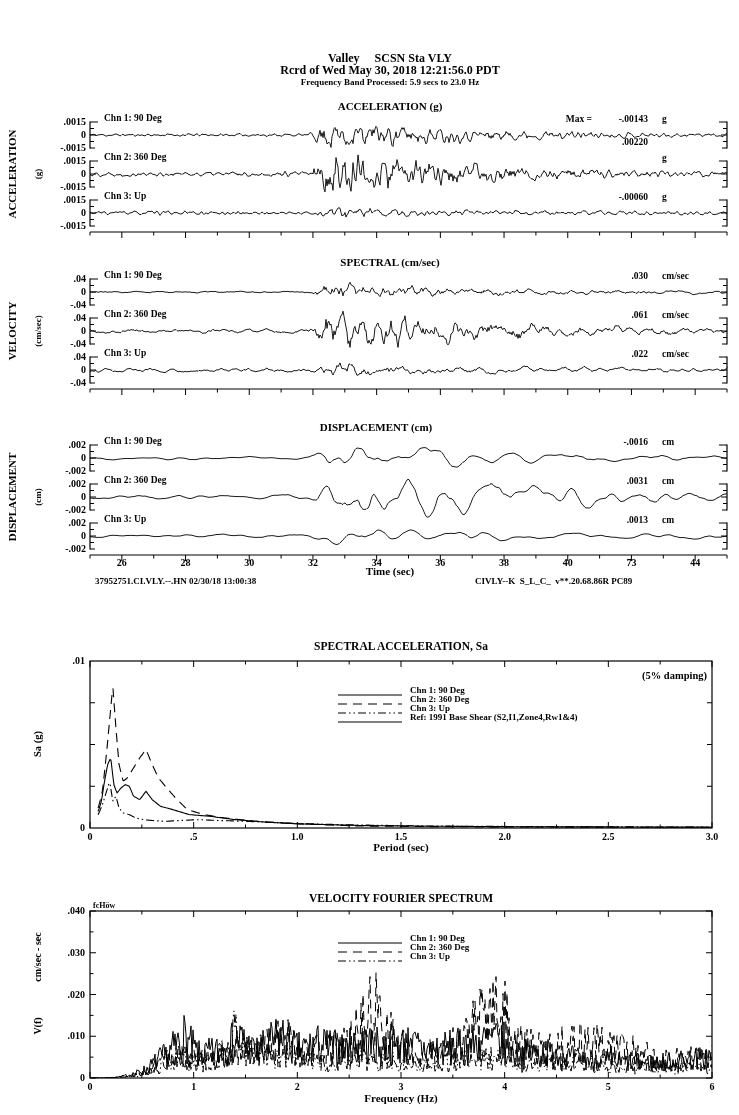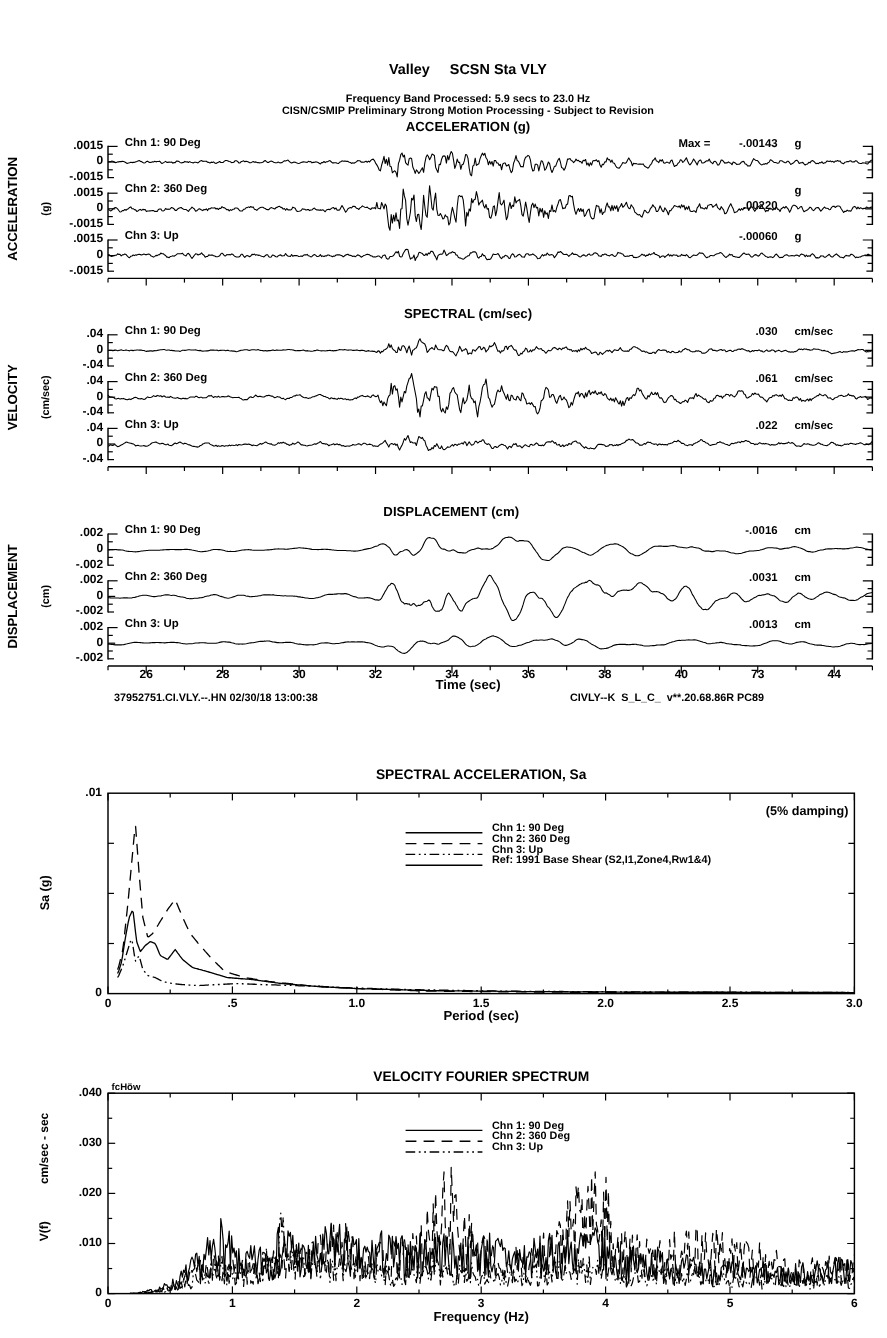--- a/index.html
+++ b/index.html
@@ -1,17 +1,17 @@
 <!DOCTYPE html>
 <html><head>
 <meta charset="utf-8">
 <style>
   html,body{margin:0;padding:0;background:#fff}
   .page{position:relative;width:739px;height:1115px;background:#fff;color:#000;
-        font-family:Liberation Sans, sans-serif;overflow:hidden}
+        font-family:Liberation Serif, serif;overflow:hidden}
   #canvas{position:absolute;left:0;top:0}
   .abs{position:absolute;white-space:pre;line-height:1}
   .b{font-weight:bold}
   .cx{transform:translateX(-50%)}
   .cy{transform:translateY(-50%)}
   .rt{transform:translate(-100%,-50%)}
   .rot{transform:translate(-50%,-50%) rotate(-90deg)}
   .s8{font-size:8px}.s9{font-size:9px}.s95{font-size:9.5px}.s10{font-size:10px}
   .s105{font-size:10.5px}.s11{font-size:11px}.s115{font-size:11.5px}.s12{font-size:12px}
   .ln{stroke:#000;stroke-width:1.2;fill:none}
@@ -295,22 +295,22 @@
       <line x1="660.1650000000001" y1="1078" x2="660.1650000000001" y2="1074.5" stroke="#000" stroke-width="1"></line>
       <line x1="660.1650000000001" y1="911" x2="660.1650000000001" y2="914.5" stroke="#000" stroke-width="1"></line>
       <line x1="712.002" y1="1078" x2="712.002" y2="1072" stroke="#000" stroke-width="1"></line>
       <line x1="712.002" y1="911" x2="712.002" y2="917" stroke="#000" stroke-width="1"></line>
       <polyline points="90.0,1078.0 91.0,1078.0 92.0,1078.0 93.0,1078.0 94.0,1078.0 95.0,1078.0 96.0,1078.0 97.0,1078.0 98.0,1078.0 99.0,1078.0 100.0,1078.0 101.0,1078.0 102.0,1078.0 103.0,1078.0 104.0,1078.0 105.0,1077.9 106.0,1078.0 107.0,1077.9 108.0,1077.9 109.0,1078.0 110.0,1077.9 111.0,1077.9 112.0,1077.8 113.0,1077.8 114.0,1077.9 115.0,1077.6 116.0,1077.4 117.0,1077.3 118.0,1077.4 119.0,1077.3 120.0,1077.6 121.0,1077.4 122.0,1077.3 123.0,1077.3 124.0,1076.8 125.0,1077.0 126.0,1076.9 127.0,1075.9 128.0,1076.4 129.0,1075.9 130.0,1076.7 131.0,1075.3 132.0,1074.9 133.0,1075.0 134.0,1075.2 135.0,1076.6 136.0,1075.3 137.0,1076.7 138.0,1076.4 139.0,1073.5 140.0,1074.7 141.0,1072.5 142.0,1074.9 143.0,1075.1 144.0,1072.1 145.0,1070.5 146.0,1075.7 147.0,1075.7 148.0,1074.8 149.0,1073.8 150.0,1070.1 151.0,1068.2 152.0,1072.5 153.0,1064.9 154.0,1072.5 155.0,1064.3 156.0,1062.7 157.0,1071.1 158.0,1071.0 159.0,1074.0 160.0,1072.7 161.0,1062.6 162.0,1061.1 163.0,1062.1 164.0,1066.7 165.0,1067.9 166.0,1069.2 167.0,1064.6 168.0,1058.4 169.0,1068.0 170.0,1065.2 171.0,1069.2 172.0,1060.9 173.0,1063.8 174.0,1070.8 175.0,1059.6 176.0,1051.3 177.0,1063.3 178.0,1061.7 179.0,1053.7 180.0,1062.9 181.0,1066.1 182.0,1053.1 183.0,1049.1 184.0,1055.8 185.0,1046.9 186.0,1059.3 187.0,1069.8 188.0,1054.3 189.0,1071.1 190.0,1055.0 191.0,1070.7 192.0,1054.9 193.0,1056.6 194.0,1065.6 195.0,1060.3 196.0,1053.1 197.0,1067.0 198.0,1059.3 199.0,1062.6 200.0,1062.4 201.0,1059.4 202.0,1053.9 203.0,1072.1 204.0,1058.1 205.0,1064.3 206.0,1057.2 207.0,1059.5 208.0,1054.9 209.0,1059.3 210.0,1057.3 211.0,1053.0 212.0,1060.8 213.0,1051.6 214.0,1061.6 215.0,1069.8 216.0,1066.2 217.0,1064.9 218.0,1054.2 219.0,1068.9 220.0,1050.8 221.0,1058.2 222.0,1039.9 223.0,1059.2 224.0,1047.3 225.0,1052.3 226.0,1063.1 227.0,1053.4 228.0,1042.4 229.0,1056.1 230.0,1045.6 231.0,1061.4 232.0,1054.9 233.0,1018.8 234.0,1010.9 235.0,1028.5 236.0,1014.3 237.0,1039.8 238.0,1037.0 239.0,1049.4 240.0,1046.0 241.0,1058.4 242.0,1052.8 243.0,1037.9 244.0,1047.1 245.0,1043.4 246.0,1066.0 247.0,1039.0 248.0,1044.8 249.0,1055.2 250.0,1044.1 251.0,1052.2 252.0,1047.6 253.0,1047.0 254.0,1062.5 255.0,1060.2 256.0,1055.5 257.0,1049.1 258.0,1046.6 259.0,1064.7 260.0,1055.2 261.0,1051.7 262.0,1053.8 263.0,1053.0 264.0,1063.5 265.0,1053.0 266.0,1052.2 267.0,1066.4 268.0,1056.5 269.0,1050.4 270.0,1055.2 271.0,1054.1 272.0,1060.1 273.0,1049.4 274.0,1058.1 275.0,1068.6 276.0,1053.1 277.0,1050.3 278.0,1066.8 279.0,1047.8 280.0,1067.3 281.0,1055.3 282.0,1056.4 283.0,1049.1 284.0,1055.9 285.0,1055.5 286.0,1067.3 287.0,1048.1 288.0,1061.2 289.0,1056.3 290.0,1045.4 291.0,1047.8 292.0,1054.1 293.0,1057.7 294.0,1054.5 295.0,1051.3 296.0,1065.9 297.0,1053.8 298.0,1047.2 299.0,1047.1 300.0,1051.4 301.0,1048.7 302.0,1053.8 303.0,1066.1 304.0,1058.6 305.0,1066.2 306.0,1060.0 307.0,1060.9 308.0,1065.6 309.0,1052.0 310.0,1056.8 311.0,1058.6 312.0,1066.3 313.0,1069.4 314.0,1052.5 315.0,1059.1 316.0,1060.3 317.0,1054.8 318.0,1063.2 319.0,1064.7 320.0,1066.3 321.0,1070.6 322.0,1055.0 323.0,1059.5 324.0,1063.0 325.0,1069.6 326.0,1071.9 327.0,1065.9 328.0,1071.9 329.0,1070.6 330.0,1063.4 331.0,1068.0 332.0,1061.4 333.0,1064.4 334.0,1064.1 335.0,1070.3 336.0,1069.5 337.0,1067.0 338.0,1070.5 339.0,1050.5 340.0,1059.6 341.0,1056.9 342.0,1062.1 343.0,1054.9 344.0,1058.2 345.0,1062.1 346.0,1065.2 347.0,1068.9 348.0,1050.5 349.0,1053.9 350.0,1069.3 351.0,1060.0 352.0,1062.8 353.0,1058.8 354.0,1055.5 355.0,1055.8 356.0,1059.1 357.0,1065.7 358.0,1053.7 359.0,1068.6 360.0,1058.0 361.0,1050.7 362.0,1062.6 363.0,1052.8 364.0,1049.0 365.0,1051.8 366.0,1056.4 367.0,1070.7 368.0,1056.2 369.0,1064.3 370.0,1054.6 371.0,1057.6 372.0,1055.9 373.0,1061.5 374.0,1053.8 375.0,1061.9 376.0,1062.6 377.0,1062.1 378.0,1071.5 379.0,1068.8 380.0,1070.5 381.0,1059.9 382.0,1069.2 383.0,1053.9 384.0,1059.5 385.0,1060.7 386.0,1055.3 387.0,1068.7 388.0,1058.1 389.0,1067.6 390.0,1066.2 391.0,1061.6 392.0,1068.9 393.0,1052.3 394.0,1060.3 395.0,1062.8 396.0,1064.1 397.0,1068.5 398.0,1066.1 399.0,1072.0 400.0,1071.0 401.0,1064.2 402.0,1062.8 403.0,1059.7 404.0,1070.1 405.0,1067.9 406.0,1066.1 407.0,1070.2 408.0,1058.9 409.0,1065.0 410.0,1064.6 411.0,1066.4 412.0,1069.2 413.0,1063.4 414.0,1062.7 415.0,1061.3 416.0,1064.3 417.0,1070.7 418.0,1070.0 419.0,1058.4 420.0,1070.2 421.0,1059.6 422.0,1071.4 423.0,1071.7 424.0,1066.7 425.0,1059.3 426.0,1061.9 427.0,1068.9 428.0,1057.8 429.0,1068.1 430.0,1066.0 431.0,1069.3 432.0,1066.8 433.0,1063.7 434.0,1062.7 435.0,1071.3 436.0,1069.4 437.0,1054.9 438.0,1059.5 439.0,1068.8 440.0,1066.2 441.0,1068.7 442.0,1071.1 443.0,1067.3 444.0,1054.6 445.0,1056.5 446.0,1054.3 447.0,1055.9 448.0,1071.6 449.0,1071.4 450.0,1064.3 451.0,1056.8 452.0,1054.2 453.0,1058.2 454.0,1069.6 455.0,1056.5 456.0,1070.8 457.0,1068.9 458.0,1060.0 459.0,1059.4 460.0,1068.2 461.0,1051.3 462.0,1053.4 463.0,1051.8 464.0,1065.4 465.0,1065.4 466.0,1050.4 467.0,1054.9 468.0,1067.7 469.0,1066.4 470.0,1061.4 471.0,1053.8 472.0,1060.9 473.0,1058.8 474.0,1059.3 475.0,1060.6 476.0,1066.1 477.0,1061.0 478.0,1055.3 479.0,1058.6 480.0,1057.1 481.0,1070.2 482.0,1049.2 483.0,1061.9 484.0,1050.5 485.0,1062.1 486.0,1048.7 487.0,1058.0 488.0,1068.7 489.0,1054.0 490.0,1068.2 491.0,1046.1 492.0,1070.3 493.0,1062.4 494.0,1056.2 495.0,1056.8 496.0,1056.1 497.0,1062.0 498.0,1050.3 499.0,1061.0 500.0,1047.1 501.0,1065.7 502.0,1059.1 503.0,1055.3 504.0,1051.8 505.0,1048.1 506.0,1067.1 507.0,1058.9 508.0,1053.9 509.0,1052.7 510.0,1060.1 511.0,1057.2 512.0,1063.2 513.0,1068.2 514.0,1066.8 515.0,1058.0 516.0,1059.6 517.0,1069.5 518.0,1063.7 519.0,1067.4 520.0,1068.6 521.0,1062.7 522.0,1072.5 523.0,1070.2 524.0,1063.4 525.0,1065.6 526.0,1071.4 527.0,1069.0 528.0,1064.2 529.0,1061.9 530.0,1057.9 531.0,1060.2 532.0,1068.6 533.0,1068.0 534.0,1060.5 535.0,1058.4 536.0,1060.6 537.0,1058.2 538.0,1069.9 539.0,1071.5 540.0,1068.4 541.0,1066.1 542.0,1059.6 543.0,1063.9 544.0,1067.0 545.0,1065.4 546.0,1058.1 547.0,1070.5 548.0,1055.5 549.0,1057.8 550.0,1061.9 551.0,1059.5 552.0,1054.8 553.0,1069.3 554.0,1057.9 555.0,1070.1 556.0,1057.4 557.0,1059.7 558.0,1064.1 559.0,1058.8 560.0,1056.6 561.0,1057.8 562.0,1071.2 563.0,1066.0 564.0,1069.3 565.0,1057.3 566.0,1065.7 567.0,1068.0 568.0,1061.3 569.0,1068.9 570.0,1065.6 571.0,1071.1 572.0,1065.9 573.0,1057.4 574.0,1068.5 575.0,1069.7 576.0,1064.4 577.0,1061.6 578.0,1060.5 579.0,1056.7 580.0,1062.6 581.0,1059.9 582.0,1062.5 583.0,1065.1 584.0,1070.6 585.0,1067.9 586.0,1069.7 587.0,1069.8 588.0,1067.7 589.0,1065.0 590.0,1066.3 591.0,1070.3 592.0,1058.2 593.0,1069.2 594.0,1072.3 595.0,1072.3 596.0,1070.6 597.0,1060.1 598.0,1067.6 599.0,1071.0 600.0,1068.0 601.0,1059.3 602.0,1064.7 603.0,1061.5 604.0,1068.1 605.0,1069.8 606.0,1067.7 607.0,1067.2 608.0,1072.3 609.0,1069.0 610.0,1072.8 611.0,1066.7 612.0,1061.6 613.0,1065.2 614.0,1061.0 615.0,1067.8 616.0,1072.5 617.0,1064.9 618.0,1069.5 619.0,1072.4 620.0,1066.7 621.0,1067.2 622.0,1069.2 623.0,1069.9 624.0,1068.3 625.0,1071.2 626.0,1072.9 627.0,1066.9 628.0,1064.3 629.0,1063.5 630.0,1064.1 631.0,1068.0 632.0,1064.7 633.0,1071.0 634.0,1061.5 635.0,1074.2 636.0,1071.8 637.0,1067.0 638.0,1069.9 639.0,1066.5 640.0,1069.3 641.0,1066.6 642.0,1064.2 643.0,1065.3 644.0,1067.2 645.0,1070.3 646.0,1072.0 647.0,1061.4 648.0,1064.8 649.0,1064.7 650.0,1069.8 651.0,1071.4 652.0,1066.1 653.0,1073.7 654.0,1061.8 655.0,1072.3 656.0,1066.2 657.0,1072.3 658.0,1073.1 659.0,1066.7 660.0,1064.1 661.0,1068.2 662.0,1065.8 663.0,1070.7 664.0,1069.1 665.0,1063.1 666.0,1073.5 667.0,1066.4 668.0,1065.4 669.0,1069.4 670.0,1065.3 671.0,1064.0 672.0,1071.0 673.0,1062.8 674.0,1063.3 675.0,1074.3 676.0,1064.1 677.0,1062.8 678.0,1074.3 679.0,1065.1 680.0,1070.4 681.0,1063.9 682.0,1062.3 683.0,1073.4 684.0,1065.7 685.0,1063.1 686.0,1066.3 687.0,1071.2 688.0,1065.7 689.0,1062.9 690.0,1064.2 691.0,1064.1 692.0,1068.5 693.0,1064.4 694.0,1065.8 695.0,1066.2 696.0,1066.6 697.0,1062.4 698.0,1070.7 699.0,1063.9 700.0,1067.8 701.0,1071.1 702.0,1067.7 703.0,1067.3 704.0,1064.7 705.0,1065.9 706.0,1062.5 707.0,1073.2 708.0,1073.7 709.0,1070.3 710.0,1069.6 711.0,1063.2 712.0,1068.6" class="sp ddot" clip-path="url(#foclip)"></polyline>
       <polyline points="90.0,1078.0 91.0,1078.0 92.0,1078.0 93.0,1078.0 94.0,1078.0 95.0,1078.0 96.0,1078.0 97.0,1078.0 98.0,1078.0 99.0,1078.0 100.0,1078.0 101.0,1078.0 102.0,1078.0 103.0,1078.0 104.0,1078.0 105.0,1078.0 106.0,1077.9 107.0,1077.9 108.0,1077.9 109.0,1077.8 110.0,1077.9 111.0,1077.8 112.0,1077.8 113.0,1077.9 114.0,1077.6 115.0,1077.7 116.0,1077.8 117.0,1077.6 118.0,1077.8 119.0,1077.7 120.0,1077.4 121.0,1076.7 122.0,1077.2 123.0,1076.6 124.0,1077.3 125.0,1076.9 126.0,1077.0 127.0,1076.1 128.0,1077.3 129.0,1076.1 130.0,1077.0 131.0,1076.7 132.0,1075.8 133.0,1076.7 134.0,1076.4 135.0,1075.9 136.0,1072.9 137.0,1076.2 138.0,1075.8 139.0,1072.6 140.0,1075.5 141.0,1075.7 142.0,1074.6 143.0,1070.0 144.0,1068.9 145.0,1070.1 146.0,1074.7 147.0,1072.4 148.0,1075.0 149.0,1067.9 150.0,1073.7 151.0,1072.5 152.0,1073.3 153.0,1066.3 154.0,1063.4 155.0,1060.2 156.0,1068.0 157.0,1066.6 158.0,1060.8 159.0,1056.2 160.0,1060.3 161.0,1058.4 162.0,1057.3 163.0,1052.1 164.0,1059.7 165.0,1053.6 166.0,1058.5 167.0,1050.2 168.0,1063.9 169.0,1053.6 170.0,1064.8 171.0,1061.6 172.0,1052.1 173.0,1057.9 174.0,1066.6 175.0,1067.8 176.0,1048.0 177.0,1066.8 178.0,1044.5 179.0,1048.7 180.0,1060.6 181.0,1046.1 182.0,1046.6 183.0,1066.8 184.0,1061.7 185.0,1067.3 186.0,1058.4 187.0,1062.7 188.0,1061.9 189.0,1066.9 190.0,1056.2 191.0,1053.5 192.0,1063.9 193.0,1052.1 194.0,1049.6 195.0,1058.3 196.0,1070.6 197.0,1069.2 198.0,1059.5 199.0,1066.6 200.0,1051.3 201.0,1057.4 202.0,1050.3 203.0,1052.9 204.0,1049.6 205.0,1049.5 206.0,1070.2 207.0,1049.2 208.0,1052.3 209.0,1069.3 210.0,1067.9 211.0,1070.1 212.0,1050.0 213.0,1066.8 214.0,1061.8 215.0,1066.7 216.0,1060.5 217.0,1068.0 218.0,1056.8 219.0,1043.7 220.0,1043.8 221.0,1044.8 222.0,1053.6 223.0,1047.0 224.0,1069.8 225.0,1063.7 226.0,1050.6 227.0,1047.5 228.0,1066.1 229.0,1054.6 230.0,1051.4 231.0,1047.2 232.0,1064.7 233.0,1044.9 234.0,1046.8 235.0,1056.6 236.0,1039.2 237.0,1053.1 238.0,1065.0 239.0,1048.4 240.0,1044.8 241.0,1059.5 242.0,1042.6 243.0,1057.8 244.0,1050.4 245.0,1059.4 246.0,1044.5 247.0,1037.1 248.0,1062.5 249.0,1042.9 250.0,1043.9 251.0,1040.1 252.0,1046.9 253.0,1064.0 254.0,1063.3 255.0,1043.6 256.0,1044.4 257.0,1063.2 258.0,1041.3 259.0,1066.5 260.0,1035.4 261.0,1034.9 262.0,1045.8 263.0,1055.7 264.0,1061.4 265.0,1036.9 266.0,1031.9 267.0,1029.3 268.0,1042.3 269.0,1056.0 270.0,1044.8 271.0,1058.9 272.0,1038.3 273.0,1036.7 274.0,1059.9 275.0,1061.9 276.0,1018.7 277.0,1039.3 278.0,1020.9 279.0,1055.0 280.0,1040.8 281.0,1027.2 282.0,1041.5 283.0,1050.0 284.0,1053.6 285.0,1035.3 286.0,1047.5 287.0,1055.5 288.0,1019.6 289.0,1043.3 290.0,1024.7 291.0,1032.6 292.0,1050.5 293.0,1030.3 294.0,1033.0 295.0,1065.6 296.0,1052.3 297.0,1045.4 298.0,1057.2 299.0,1041.3 300.0,1067.2 301.0,1049.2 302.0,1067.7 303.0,1061.2 304.0,1050.0 305.0,1059.0 306.0,1064.2 307.0,1047.2 308.0,1056.8 309.0,1061.6 310.0,1053.3 311.0,1059.0 312.0,1066.0 313.0,1059.8 314.0,1040.6 315.0,1038.6 316.0,1035.5 317.0,1035.2 318.0,1037.3 319.0,1038.9 320.0,1064.5 321.0,1055.3 322.0,1064.5 323.0,1063.0 324.0,1055.3 325.0,1059.6 326.0,1064.1 327.0,1035.1 328.0,1034.4 329.0,1038.4 330.0,1032.3 331.0,1064.4 332.0,1051.5 333.0,1065.0 334.0,1032.8 335.0,1029.3 336.0,1045.6 337.0,1032.3 338.0,1040.7 339.0,1064.3 340.0,1036.5 341.0,1052.3 342.0,1037.2 343.0,1057.0 344.0,1027.9 345.0,1041.5 346.0,1042.6 347.0,1030.1 348.0,1054.2 349.0,1047.2 350.0,1035.9 351.0,1020.8 352.0,1057.8 353.0,1050.8 354.0,1033.4 355.0,1056.2 356.0,1007.5 357.0,1025.5 358.0,1033.3 359.0,1059.4 360.0,1050.2 361.0,1003.2 362.0,1042.0 363.0,993.9 364.0,1024.2 365.0,1035.7 366.0,1030.7 367.0,1037.2 368.0,1021.2 369.0,992.0 370.0,976.6 371.0,1019.3 372.0,1041.9 373.0,1029.8 374.0,1023.0 375.0,1046.5 376.0,972.8 377.0,995.2 378.0,1018.7 379.0,996.5 380.0,995.6 381.0,1019.5 382.0,1031.3 383.0,1042.3 384.0,1048.1 385.0,1054.1 386.0,1032.7 387.0,1013.1 388.0,1033.4 389.0,1058.1 390.0,1061.3 391.0,1012.1 392.0,1039.6 393.0,1019.4 394.0,1046.7 395.0,1040.6 396.0,1046.3 397.0,1045.9 398.0,1035.1 399.0,1058.1 400.0,1054.4 401.0,1039.2 402.0,1033.7 403.0,1029.8 404.0,1032.3 405.0,1062.6 406.0,1030.5 407.0,1054.8 408.0,1050.5 409.0,1050.6 410.0,1041.9 411.0,1035.4 412.0,1050.8 413.0,1067.2 414.0,1052.1 415.0,1052.0 416.0,1056.5 417.0,1057.2 418.0,1061.8 419.0,1058.8 420.0,1063.9 421.0,1056.4 422.0,1052.3 423.0,1060.4 424.0,1053.7 425.0,1054.1 426.0,1055.5 427.0,1067.2 428.0,1058.2 429.0,1059.3 430.0,1039.4 431.0,1057.8 432.0,1045.2 433.0,1044.1 434.0,1050.0 435.0,1063.9 436.0,1045.3 437.0,1045.9 438.0,1068.2 439.0,1067.1 440.0,1064.1 441.0,1054.9 442.0,1050.9 443.0,1040.6 444.0,1050.4 445.0,1052.2 446.0,1045.2 447.0,1056.3 448.0,1050.7 449.0,1044.5 450.0,1035.7 451.0,1066.9 452.0,1044.1 453.0,1027.5 454.0,1051.3 455.0,1053.1 456.0,1065.0 457.0,1061.0 458.0,1044.2 459.0,1031.2 460.0,1040.2 461.0,1043.6 462.0,1044.1 463.0,1044.6 464.0,1025.5 465.0,1028.3 466.0,1018.1 467.0,1021.1 468.0,1056.1 469.0,1023.8 470.0,1041.2 471.0,1058.7 472.0,1019.8 473.0,1000.8 474.0,1030.4 475.0,1001.3 476.0,1026.2 477.0,1023.9 478.0,1016.2 479.0,1052.7 480.0,989.0 481.0,1000.7 482.0,988.5 483.0,1008.4 484.0,1010.5 485.0,998.7 486.0,1041.6 487.0,1011.2 488.0,1033.6 489.0,1007.0 490.0,988.6 491.0,1008.8 492.0,1040.5 493.0,980.1 494.0,1026.3 495.0,998.8 496.0,976.6 497.0,1020.4 498.0,1024.9 499.0,1035.2 500.0,1026.6 501.0,1016.6 502.0,1048.0 503.0,993.5 504.0,1033.8 505.0,981.1 506.0,1034.8 507.0,992.4 508.0,1040.0 509.0,1017.7 510.0,1056.3 511.0,1036.5 512.0,1056.0 513.0,1041.2 514.0,1043.7 515.0,1030.0 516.0,1054.0 517.0,1039.5 518.0,1028.1 519.0,1061.6 520.0,1038.5 521.0,1025.6 522.0,1036.5 523.0,1058.4 524.0,1050.3 525.0,1032.5 526.0,1059.8 527.0,1029.3 528.0,1040.4 529.0,1058.3 530.0,1041.8 531.0,1029.1 532.0,1054.6 533.0,1034.7 534.0,1052.3 535.0,1065.2 536.0,1049.3 537.0,1063.6 538.0,1048.7 539.0,1032.5 540.0,1039.8 541.0,1044.4 542.0,1040.7 543.0,1046.2 544.0,1041.8 545.0,1059.4 546.0,1038.3 547.0,1067.1 548.0,1039.2 549.0,1042.8 550.0,1033.8 551.0,1062.1 552.0,1056.2 553.0,1060.5 554.0,1051.7 555.0,1058.0 556.0,1046.1 557.0,1057.1 558.0,1032.9 559.0,1049.3 560.0,1045.9 561.0,1059.4 562.0,1025.6 563.0,1057.8 564.0,1062.8 565.0,1058.9 566.0,1065.3 567.0,1049.4 568.0,1042.5 569.0,1046.4 570.0,1048.0 571.0,1031.8 572.0,1026.0 573.0,1041.0 574.0,1026.5 575.0,1056.8 576.0,1053.3 577.0,1061.2 578.0,1062.1 579.0,1056.1 580.0,1022.2 581.0,1024.6 582.0,1060.6 583.0,1061.7 584.0,1056.2 585.0,1028.9 586.0,1048.9 587.0,1049.4 588.0,1027.4 589.0,1046.8 590.0,1049.0 591.0,1056.9 592.0,1056.0 593.0,1041.1 594.0,1027.7 595.0,1035.8 596.0,1064.7 597.0,1023.8 598.0,1033.3 599.0,1052.2 600.0,1033.6 601.0,1042.6 602.0,1027.1 603.0,1058.0 604.0,1048.9 605.0,1064.6 606.0,1051.4 607.0,1061.5 608.0,1040.4 609.0,1044.4 610.0,1032.4 611.0,1064.4 612.0,1036.9 613.0,1044.1 614.0,1035.6 615.0,1060.6 616.0,1052.5 617.0,1035.1 618.0,1048.1 619.0,1065.5 620.0,1041.8 621.0,1032.5 622.0,1035.3 623.0,1036.6 624.0,1039.9 625.0,1064.3 626.0,1052.7 627.0,1041.8 628.0,1059.2 629.0,1061.3 630.0,1062.0 631.0,1049.3 632.0,1056.0 633.0,1035.3 634.0,1051.7 635.0,1063.9 636.0,1046.5 637.0,1066.4 638.0,1045.4 639.0,1062.8 640.0,1057.5 641.0,1051.2 642.0,1065.1 643.0,1051.8 644.0,1060.6 645.0,1049.7 646.0,1050.1 647.0,1042.0 648.0,1052.2 649.0,1055.6 650.0,1055.4 651.0,1056.1 652.0,1059.5 653.0,1049.7 654.0,1049.0 655.0,1068.5 656.0,1069.3 657.0,1057.0 658.0,1067.7 659.0,1062.0 660.0,1058.8 661.0,1067.3 662.0,1068.0 663.0,1056.9 664.0,1064.0 665.0,1070.7 666.0,1049.9 667.0,1052.6 668.0,1049.4 669.0,1051.3 670.0,1069.4 671.0,1067.8 672.0,1065.7 673.0,1064.2 674.0,1064.8 675.0,1069.2 676.0,1053.6 677.0,1048.2 678.0,1065.1 679.0,1053.7 680.0,1058.9 681.0,1070.9 682.0,1057.5 683.0,1052.3 684.0,1064.0 685.0,1055.8 686.0,1057.9 687.0,1062.7 688.0,1051.3 689.0,1053.0 690.0,1065.1 691.0,1046.7 692.0,1059.5 693.0,1061.6 694.0,1059.3 695.0,1052.3 696.0,1047.9 697.0,1048.6 698.0,1058.9 699.0,1058.1 700.0,1046.9 701.0,1068.1 702.0,1048.5 703.0,1054.5 704.0,1053.1 705.0,1069.3 706.0,1046.5 707.0,1053.8 708.0,1067.9 709.0,1060.1 710.0,1062.2 711.0,1051.3 712.0,1045.4" class="sp ldash" clip-path="url(#foclip)"></polyline>
       <polyline points="90.0,1078.0 91.0,1078.0 92.0,1078.0 93.0,1078.0 94.0,1078.0 95.0,1078.0 96.0,1078.0 97.0,1078.0 98.0,1078.0 99.0,1078.0 100.0,1078.0 101.0,1078.0 102.0,1078.0 103.0,1078.0 104.0,1078.0 105.0,1077.9 106.0,1077.9 107.0,1077.9 108.0,1077.9 109.0,1077.6 110.0,1077.8 111.0,1077.5 112.0,1077.7 113.0,1077.7 114.0,1077.7 115.0,1077.5 116.0,1077.1 117.0,1076.8 118.0,1077.5 119.0,1076.2 120.0,1076.6 121.0,1076.3 122.0,1076.0 123.0,1075.1 124.0,1075.7 125.0,1074.6 126.0,1074.6 127.0,1076.9 128.0,1076.4 129.0,1075.5 130.0,1075.0 131.0,1076.6 132.0,1076.2 133.0,1072.5 134.0,1074.4 135.0,1073.8 136.0,1073.2 137.0,1069.7 138.0,1070.9 139.0,1070.6 140.0,1073.0 141.0,1072.5 142.0,1074.2 143.0,1074.0 144.0,1065.9 145.0,1071.6 146.0,1072.7 147.0,1067.2 148.0,1070.2 149.0,1073.6 150.0,1063.9 151.0,1059.3 152.0,1064.3 153.0,1058.5 154.0,1060.4 155.0,1054.1 156.0,1069.6 157.0,1059.9 158.0,1056.4 159.0,1050.1 160.0,1047.6 161.0,1049.9 162.0,1055.5 163.0,1045.2 164.0,1044.3 165.0,1055.1 166.0,1047.0 167.0,1069.7 168.0,1054.3 169.0,1059.0 170.0,1045.2 171.0,1049.7 172.0,1041.1 173.0,1031.4 174.0,1045.7 175.0,1033.9 176.0,1048.5 177.0,1038.4 178.0,1032.8 179.0,1039.8 180.0,1049.9 181.0,1052.7 182.0,1063.4 183.0,1062.2 184.0,1015.4 185.0,1022.7 186.0,1034.1 187.0,1064.2 188.0,1037.3 189.0,1039.6 190.0,1035.8 191.0,1025.9 192.0,1056.0 193.0,1029.9 194.0,1044.1 195.0,1040.0 196.0,1047.6 197.0,1042.4 198.0,1065.1 199.0,1040.6 200.0,1054.7 201.0,1052.7 202.0,1064.7 203.0,1057.5 204.0,1063.0 205.0,1044.5 206.0,1042.8 207.0,1046.4 208.0,1048.6 209.0,1038.0 210.0,1049.8 211.0,1045.6 212.0,1038.3 213.0,1053.1 214.0,1061.4 215.0,1049.5 216.0,1041.8 217.0,1039.2 218.0,1061.6 219.0,1048.3 220.0,1050.6 221.0,1048.3 222.0,1060.7 223.0,1057.8 224.0,1050.2 225.0,1048.2 226.0,1060.0 227.0,1066.5 228.0,1059.3 229.0,1065.2 230.0,1061.5 231.0,1028.2 232.0,1022.8 233.0,1062.9 234.0,1057.5 235.0,1046.7 236.0,1042.0 237.0,1030.6 238.0,1047.2 239.0,1047.2 240.0,1025.8 241.0,1030.2 242.0,1027.0 243.0,1040.6 244.0,1029.4 245.0,1047.5 246.0,1041.8 247.0,1053.9 248.0,1045.0 249.0,1035.9 250.0,1064.0 251.0,1057.9 252.0,1037.4 253.0,1038.5 254.0,1041.5 255.0,1054.2 256.0,1057.1 257.0,1037.8 258.0,1059.8 259.0,1055.5 260.0,1050.9 261.0,1037.5 262.0,1052.5 263.0,1030.3 264.0,1045.8 265.0,1049.7 266.0,1053.0 267.0,1044.5 268.0,1054.0 269.0,1028.5 270.0,1041.1 271.0,1022.2 272.0,1027.8 273.0,1042.6 274.0,1044.8 275.0,1032.0 276.0,1020.1 277.0,1037.6 278.0,1031.7 279.0,1055.8 280.0,1028.5 281.0,1043.3 282.0,1031.7 283.0,1020.2 284.0,1044.9 285.0,1049.9 286.0,1060.2 287.0,1033.0 288.0,1031.8 289.0,1022.5 290.0,1051.9 291.0,1055.0 292.0,1063.5 293.0,1037.5 294.0,1030.5 295.0,1037.2 296.0,1036.7 297.0,1033.0 298.0,1059.7 299.0,1032.2 300.0,1057.3 301.0,1047.7 302.0,1052.9 303.0,1040.6 304.0,1038.5 305.0,1043.4 306.0,1039.2 307.0,1042.9 308.0,1043.7 309.0,1056.1 310.0,1033.7 311.0,1047.3 312.0,1060.9 313.0,1037.1 314.0,1047.4 315.0,1043.2 316.0,1043.3 317.0,1028.9 318.0,1025.7 319.0,1059.7 320.0,1061.9 321.0,1054.3 322.0,1044.7 323.0,1050.3 324.0,1029.3 325.0,1031.8 326.0,1045.2 327.0,1030.3 328.0,1055.7 329.0,1047.3 330.0,1030.5 331.0,1040.6 332.0,1036.1 333.0,1054.2 334.0,1032.3 335.0,1030.3 336.0,1035.4 337.0,1067.3 338.0,1061.2 339.0,1039.6 340.0,1063.8 341.0,1064.7 342.0,1034.6 343.0,1058.0 344.0,1046.8 345.0,1058.2 346.0,1038.1 347.0,1040.2 348.0,1065.0 349.0,1049.6 350.0,1028.0 351.0,1063.3 352.0,1063.0 353.0,1050.5 354.0,1032.9 355.0,1036.4 356.0,1054.0 357.0,1043.7 358.0,1060.7 359.0,1043.4 360.0,1045.3 361.0,1040.7 362.0,1057.8 363.0,1031.1 364.0,1052.1 365.0,1035.3 366.0,1029.5 367.0,1064.2 368.0,1058.1 369.0,1035.4 370.0,1028.3 371.0,1054.3 372.0,1031.2 373.0,1039.7 374.0,1053.2 375.0,1062.7 376.0,1062.3 377.0,1027.0 378.0,1039.2 379.0,1056.7 380.0,1046.7 381.0,1064.2 382.0,1046.6 383.0,1050.1 384.0,1036.0 385.0,1060.4 386.0,1037.3 387.0,1059.9 388.0,1057.1 389.0,1058.4 390.0,1031.2 391.0,1065.4 392.0,1065.2 393.0,1028.3 394.0,1028.9 395.0,1046.7 396.0,1042.8 397.0,1037.3 398.0,1059.3 399.0,1044.8 400.0,1063.2 401.0,1041.4 402.0,1036.0 403.0,1030.7 404.0,1063.2 405.0,1042.0 406.0,1050.4 407.0,1063.8 408.0,1027.6 409.0,1054.9 410.0,1059.9 411.0,1054.7 412.0,1052.3 413.0,1034.3 414.0,1033.4 415.0,1031.9 416.0,1035.9 417.0,1038.8 418.0,1032.9 419.0,1042.0 420.0,1039.8 421.0,1040.5 422.0,1055.3 423.0,1051.9 424.0,1042.3 425.0,1055.1 426.0,1058.4 427.0,1049.1 428.0,1045.6 429.0,1043.0 430.0,1052.2 431.0,1042.1 432.0,1059.2 433.0,1041.3 434.0,1049.1 435.0,1051.9 436.0,1053.5 437.0,1038.0 438.0,1063.1 439.0,1047.3 440.0,1047.7 441.0,1043.2 442.0,1044.3 443.0,1064.6 444.0,1051.8 445.0,1032.0 446.0,1040.6 447.0,1048.1 448.0,1041.0 449.0,1055.3 450.0,1030.1 451.0,1064.8 452.0,1038.0 453.0,1050.0 454.0,1058.5 455.0,1048.0 456.0,1058.3 457.0,1033.7 458.0,1027.9 459.0,1045.9 460.0,1029.4 461.0,1060.1 462.0,1047.3 463.0,1059.6 464.0,1064.8 465.0,1037.7 466.0,1034.9 467.0,1057.3 468.0,1065.9 469.0,1045.9 470.0,1037.9 471.0,1052.7 472.0,1043.0 473.0,1025.3 474.0,1053.0 475.0,1041.6 476.0,1035.1 477.0,1052.3 478.0,1060.8 479.0,1037.0 480.0,1060.0 481.0,1040.5 482.0,1044.5 483.0,1034.3 484.0,1027.3 485.0,1030.6 486.0,1038.1 487.0,1028.3 488.0,1039.9 489.0,1028.9 490.0,1035.3 491.0,1035.0 492.0,1035.5 493.0,1031.6 494.0,1027.0 495.0,1029.6 496.0,1023.3 497.0,1025.2 498.0,1034.6 499.0,1037.6 500.0,1059.2 501.0,1055.2 502.0,1024.9 503.0,1058.3 504.0,1030.8 505.0,1065.6 506.0,1039.1 507.0,1048.5 508.0,1038.2 509.0,1058.6 510.0,1062.2 511.0,1057.8 512.0,1046.4 513.0,1049.0 514.0,1059.5 515.0,1066.6 516.0,1060.5 517.0,1041.9 518.0,1066.8 519.0,1065.1 520.0,1062.0 521.0,1047.5 522.0,1069.5 523.0,1047.8 524.0,1069.3 525.0,1039.5 526.0,1053.8 527.0,1039.4 528.0,1050.4 529.0,1057.2 530.0,1045.2 531.0,1060.6 532.0,1057.6 533.0,1048.2 534.0,1044.8 535.0,1051.9 536.0,1045.4 537.0,1056.8 538.0,1049.1 539.0,1060.9 540.0,1066.8 541.0,1055.8 542.0,1061.6 543.0,1044.5 544.0,1063.8 545.0,1058.9 546.0,1066.1 547.0,1058.8 548.0,1040.5 549.0,1042.3 550.0,1051.8 551.0,1047.6 552.0,1043.9 553.0,1069.2 554.0,1064.0 555.0,1063.8 556.0,1058.0 557.0,1056.8 558.0,1065.7 559.0,1057.3 560.0,1059.9 561.0,1070.0 562.0,1070.1 563.0,1053.2 564.0,1059.1 565.0,1062.5 566.0,1069.5 567.0,1059.2 568.0,1050.7 569.0,1048.4 570.0,1056.8 571.0,1052.4 572.0,1045.7 573.0,1046.4 574.0,1062.4 575.0,1049.1 576.0,1050.4 577.0,1051.0 578.0,1047.7 579.0,1053.8 580.0,1053.6 581.0,1063.2 582.0,1063.7 583.0,1051.8 584.0,1062.9 585.0,1052.8 586.0,1069.7 587.0,1057.5 588.0,1057.5 589.0,1065.6 590.0,1060.5 591.0,1055.8 592.0,1050.2 593.0,1064.4 594.0,1071.1 595.0,1058.2 596.0,1060.5 597.0,1070.5 598.0,1070.4 599.0,1062.5 600.0,1067.5 601.0,1056.4 602.0,1055.3 603.0,1053.9 604.0,1054.6 605.0,1054.6 606.0,1060.8 607.0,1051.5 608.0,1052.1 609.0,1060.5 610.0,1051.6 611.0,1052.2 612.0,1064.8 613.0,1052.7 614.0,1055.2 615.0,1061.7 616.0,1063.7 617.0,1066.3 618.0,1061.9 619.0,1052.5 620.0,1057.2 621.0,1065.2 622.0,1056.8 623.0,1057.2 624.0,1059.6 625.0,1058.0 626.0,1060.1 627.0,1056.2 628.0,1070.8 629.0,1057.0 630.0,1054.6 631.0,1069.0 632.0,1064.6 633.0,1058.0 634.0,1057.3 635.0,1062.5 636.0,1064.2 637.0,1054.0 638.0,1053.1 639.0,1069.5 640.0,1059.6 641.0,1067.9 642.0,1061.3 643.0,1063.3 644.0,1061.9 645.0,1064.5 646.0,1059.2 647.0,1060.6 648.0,1056.1 649.0,1070.6 650.0,1068.7 651.0,1055.7 652.0,1071.1 653.0,1056.5 654.0,1066.3 655.0,1059.9 656.0,1065.7 657.0,1056.7 658.0,1068.2 659.0,1069.6 660.0,1063.4 661.0,1060.5 662.0,1070.4 663.0,1053.1 664.0,1071.1 665.0,1059.7 666.0,1061.9 667.0,1068.7 668.0,1055.7 669.0,1053.0 670.0,1058.2 671.0,1071.4 672.0,1068.2 673.0,1059.6 674.0,1067.2 675.0,1065.4 676.0,1062.6 677.0,1068.2 678.0,1069.6 679.0,1061.3 680.0,1056.6 681.0,1050.8 682.0,1057.1 683.0,1056.9 684.0,1061.1 685.0,1063.6 686.0,1069.6 687.0,1064.2 688.0,1058.3 689.0,1057.1 690.0,1050.6 691.0,1069.7 692.0,1065.3 693.0,1069.6 694.0,1059.7 695.0,1054.3 696.0,1048.8 697.0,1069.2 698.0,1052.5 699.0,1047.8 700.0,1060.0 701.0,1049.3 702.0,1050.3 703.0,1059.4 704.0,1069.6 705.0,1064.8 706.0,1050.4 707.0,1067.2 708.0,1061.4 709.0,1050.4 710.0,1053.2 711.0,1060.0 712.0,1057.4" class="sp" clip-path="url(#foclip)"></polyline>
     </svg>
 
   <div class="abs b s12 cx" style="left:390px;top:52px">Valley     SCSN Sta VLY</div>
+  <div class="abs b s12 cx" style="left:390px;top:64px">Rcrd of Wed May 30, 2018 12:21:56.0 PDT</div>
   <div class="abs b s9 cx" style="left:390px;top:78px">Frequency Band Processed: 5.9 secs to 23.0 Hz</div>
-  <div class="abs b s9 cx" style="left:390px;top:88px">CISN/CSMIP Preliminary Strong Motion Processing - Subject to Revision</div>
 
   <div class="abs b s11 cx" style="left:390px;top:101px">ACCELERATION (g)</div>
   <div class="abs b s11 cx" style="left:390px;top:257px">SPECTRAL (cm/sec)</div>
   <div class="abs b s11 cx" style="left:376px;top:422px">DISPLACEMENT (cm)</div>
 
   <div class="abs b s11 rot" style="left:12px;top:174px">ACCELERATION</div>
   <div class="abs b s9 rot" style="left:38px;top:174px">(g)</div>
   <div class="abs b s11 rot" style="left:12px;top:331px">VELOCITY</div>
   <div class="abs b s9 rot" style="left:38px;top:331px">(cm/sec)</div>
   <div class="abs b s11 rot" style="left:12px;top:497px">DISPLACEMENT</div>
@@ -364,21 +364,21 @@
     <span class="abs b s10 rt" style="left: 86px; top: 135px;">0</span>
     <span class="abs b s10 rt" style="left: 86px; top: 148px;">-.0015</span>
     <span class="abs b s95 cy" style="left: 104px; top: 119px;">Chn 1: 90 Deg</span>
     <span class="abs b s95 rt" style="left: 592px; top: 120px;">Max =</span>
     <span class="abs b s95 rt" style="left: 648px; top: 120px;">-.00143</span>
     <span class="abs b s95 cy" style="left: 662px; top: 120px;">g</span>
     <span class="abs b s10 rt" style="left: 86px; top: 161px;">.0015</span>
     <span class="abs b s10 rt" style="left: 86px; top: 174px;">0</span>
     <span class="abs b s10 rt" style="left: 86px; top: 187px;">-.0015</span>
     <span class="abs b s95 cy" style="left: 104px; top: 158px;">Chn 2: 360 Deg</span>
-    <span class="abs b s95 rt" style="left: 648px; top: 172px;">.00220</span>
+    <span class="abs b s95 rt" style="left: 648px; top: 143px;">.00220</span>
     <span class="abs b s95 cy" style="left: 662px; top: 159px;">g</span>
     <span class="abs b s10 rt" style="left: 86px; top: 200px;">.0015</span>
     <span class="abs b s10 rt" style="left: 86px; top: 213px;">0</span>
     <span class="abs b s10 rt" style="left: 86px; top: 226px;">-.0015</span>
     <span class="abs b s95 cy" style="left: 104px; top: 197px;">Chn 3: Up</span>
     <span class="abs b s95 rt" style="left: 648px; top: 198px;">-.00060</span>
     <span class="abs b s95 cy" style="left: 662px; top: 198px;">g</span>
     <span class="abs b s10 rt" style="left: 86px; top: 279px;">.04</span>
     <span class="abs b s10 rt" style="left: 86px; top: 292px;">0</span>
     <span class="abs b s10 rt" style="left: 86px; top: 305px;">-.04</span>

